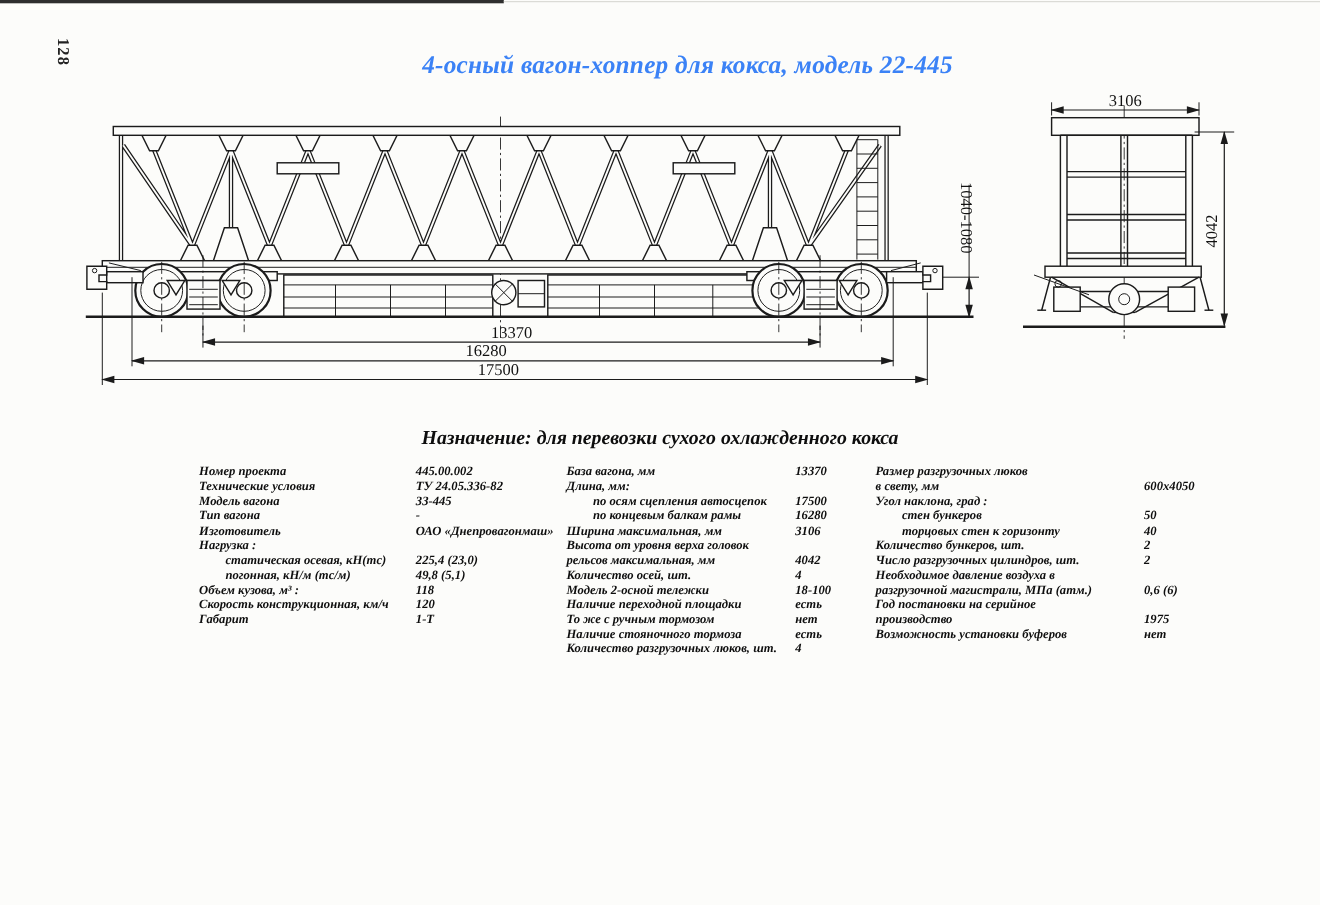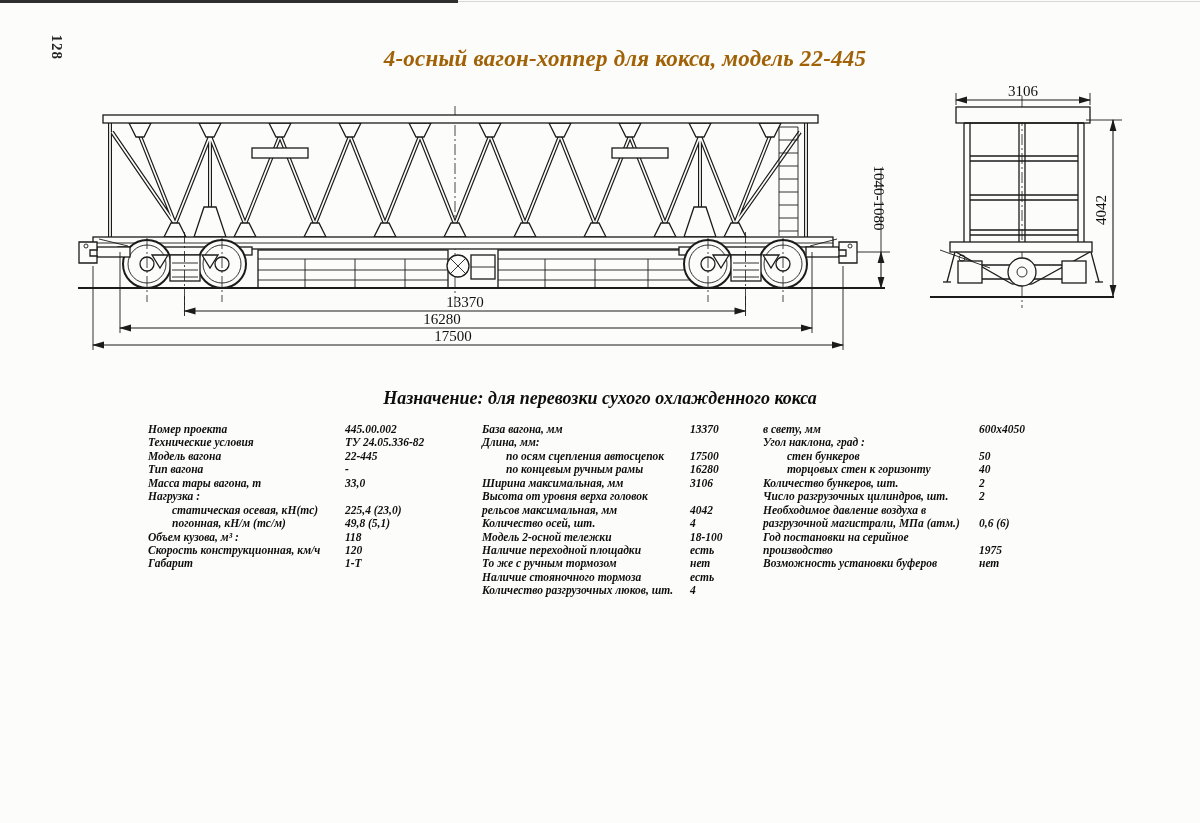--- a/index.html
+++ b/index.html
@@ -11,50 +11,50 @@
   }
   .scan-edge{position:absolute;left:0;top:0;width:458px;height:3px;background:#2e2e2e;}
   .scan-edge2{position:absolute;left:458px;top:1px;width:742px;height:1px;background:#d8d8d2;}
   .page-num{
     position:absolute;left:36px;top:46px;width:40px;
     transform:rotate(90deg);transform-origin:50% 50%;
     font-size:15px;letter-spacing:1px;font-weight:600;color:#222;
   }
   .title{
     position:absolute;left:300px;top:46px;width:650px;text-align:center;
-    font-size:23px;font-weight:bold;font-style:italic;color:#a16207;
+    font-size:23px;font-weight:bold;font-style:italic;color:#3b82f6;
     letter-spacing:0.2px;
   }
   .purpose{
     position:absolute;left:350px;top:388px;width:500px;text-align:center;
     font-size:18px;font-weight:bold;font-style:italic;color:#0d0d0d;
   }
   svg#drawing{position:absolute;left:0;top:0;}
   .ln{stroke:#1b1b1b;stroke-width:1.3;fill:none;}
   .lnThin{stroke:#1b1b1b;stroke-width:0.9;fill:none;}
   .ln2{stroke:#1b1b1b;stroke-width:2;fill:none;}
   .white{fill:#fcfcfa;}
   .dd-out{stroke:#1b1b1b;stroke-width:4;fill:none;}
   .dd-in{stroke:#fcfcfa;stroke-width:1.7;fill:none;}
   .cl{stroke:#1b1b1b;stroke-width:0.8;fill:none;stroke-dasharray:11 3 2 3;}
   .dim{stroke:#1b1b1b;stroke-width:1.1;fill:none;}
   .ext{stroke:#1b1b1b;stroke-width:0.9;fill:none;}
   text.dimtxt{font-family:"Liberation Serif",serif;font-size:15px;fill:#111;}
   
   .spec-col{position:absolute;top:423px;}
   .spec-row{position:relative;height:13.45px;white-space:nowrap;
-    font-size:11.5px;font-weight:bold;font-style:italic;color:#0e0e0e;}
+    font-size:11.5px;font-weight:bold;font-style:italic;color:#0e0e0e;margin-left:33px;}
   .spec-row .spec-value{position:absolute;top:0;}
   .spec-row.indent .spec-label{padding-left:24px;}
   #spec-col-1{left:148px;width:345px;}
   #spec-col-1 .spec-value{left:197px;}
   #spec-col-2{left:482px;width:300px;}
   #spec-col-2 .spec-value{left:208px;}
   #spec-col-3{left:763px;width:330px;}
-  #spec-col-3 .spec-value{left:216px;}
+  #spec-col-3 .spec-value{left:244px;}
 </style>
 </head>
 <body>
 
 <div class="scan-edge"></div>
 <div class="scan-edge2"></div>
 
 <div class="page-num">128</div>
 <div class="title">4-осный вагон-хоппер для кокса, модель 22-445</div>
 
@@ -246,46 +246,47 @@
       <text class="dimtxt" transform="rotate(-90 1106 210)" x="1106" y="210" text-anchor="middle">4042</text>
     </g>
   </g>
 </svg>
 
 <div class="purpose">Назначение: для перевозки сухого охлажденного кокса</div>
 
 <div class="spec-col" id="spec-col-1">
     <div class="spec-row"><span class="spec-label">Номер проекта</span><span class="spec-value">445.00.002</span></div>
     <div class="spec-row"><span class="spec-label">Технические условия</span><span class="spec-value">ТУ 24.05.336-82</span></div>
-    <div class="spec-row"><span class="spec-label">Модель вагона</span><span class="spec-value">22-445</span></div>
+    <div class="spec-row"><span class="spec-label">Модель вагона</span><span class="spec-value">33-445</span></div>
     <div class="spec-row"><span class="spec-label">Тип вагона</span><span class="spec-value">-</span></div>
-    <div class="spec-row"><span class="spec-label">Масса тары вагона, т</span><span class="spec-value">33,0</span></div>
+    <div class="spec-row"><span class="spec-label">Изготовитель</span><span class="spec-value">ОАО «Днепровагонмаш»</span></div>
     <div class="spec-row"><span class="spec-label">Нагрузка :</span><span class="spec-value"></span></div>
     <div class="spec-row indent"><span class="spec-label">статическая осевая, кН(тс)</span><span class="spec-value">225,4 (23,0)</span></div>
     <div class="spec-row indent"><span class="spec-label">погонная, кН/м (тс/м)</span><span class="spec-value">49,8 (5,1)</span></div>
     <div class="spec-row"><span class="spec-label">Объем кузова, м³ :</span><span class="spec-value">118</span></div>
     <div class="spec-row"><span class="spec-label">Скорость конструкционная, км/ч</span><span class="spec-value">120</span></div>
     <div class="spec-row"><span class="spec-label">Габарит</span><span class="spec-value">1-Т</span></div>
   </div>
 <div class="spec-col" id="spec-col-2">
     <div class="spec-row"><span class="spec-label">База вагона, мм</span><span class="spec-value">13370</span></div>
     <div class="spec-row"><span class="spec-label">Длина, мм:</span><span class="spec-value"></span></div>
     <div class="spec-row indent"><span class="spec-label">по осям сцепления автосцепок</span><span class="spec-value">17500</span></div>
-    <div class="spec-row indent"><span class="spec-label">по концевым ручным рамы</span><span class="spec-value">16280</span></div>
+    <div class="spec-row indent"><span class="spec-label">по концевым балкам рамы</span><span class="spec-value">16280</span></div>
     <div class="spec-row"><span class="spec-label">Ширина максимальная, мм</span><span class="spec-value">3106</span></div>
     <div class="spec-row"><span class="spec-label">Высота от уровня верха головок</span><span class="spec-value"></span></div>
     <div class="spec-row"><span class="spec-label">рельсов максимальная, мм</span><span class="spec-value">4042</span></div>
     <div class="spec-row"><span class="spec-label">Количество осей, шт.</span><span class="spec-value">4</span></div>
     <div class="spec-row"><span class="spec-label">Модель 2-осной тележки</span><span class="spec-value">18-100</span></div>
     <div class="spec-row"><span class="spec-label">Наличие переходной площадки</span><span class="spec-value">есть</span></div>
     <div class="spec-row"><span class="spec-label">То же с ручным тормозом</span><span class="spec-value">нет</span></div>
     <div class="spec-row"><span class="spec-label">Наличие стояночного тормоза</span><span class="spec-value">есть</span></div>
     <div class="spec-row"><span class="spec-label">Количество разгрузочных люков, шт.</span><span class="spec-value">4</span></div>
   </div>
 <div class="spec-col" id="spec-col-3">
+    <div class="spec-row"><span class="spec-label">Размер разгрузочных люков</span><span class="spec-value"></span></div>
     <div class="spec-row"><span class="spec-label">в свету, мм</span><span class="spec-value">600x4050</span></div>
     <div class="spec-row"><span class="spec-label">Угол наклона, град :</span><span class="spec-value"></span></div>
     <div class="spec-row indent"><span class="spec-label">стен бункеров</span><span class="spec-value">50</span></div>
     <div class="spec-row indent"><span class="spec-label">торцовых стен к горизонту</span><span class="spec-value">40</span></div>
     <div class="spec-row"><span class="spec-label">Количество бункеров, шт.</span><span class="spec-value">2</span></div>
     <div class="spec-row"><span class="spec-label">Число разгрузочных цилиндров, шт.</span><span class="spec-value">2</span></div>
     <div class="spec-row"><span class="spec-label">Необходимое давление воздуха в</span><span class="spec-value"></span></div>
     <div class="spec-row"><span class="spec-label">разгрузочной магистрали, МПа (атм.)</span><span class="spec-value">0,6 (6)</span></div>
     <div class="spec-row"><span class="spec-label">Год постановки на серийное</span><span class="spec-value"></span></div>
     <div class="spec-row"><span class="spec-label">производство</span><span class="spec-value">1975</span></div>

